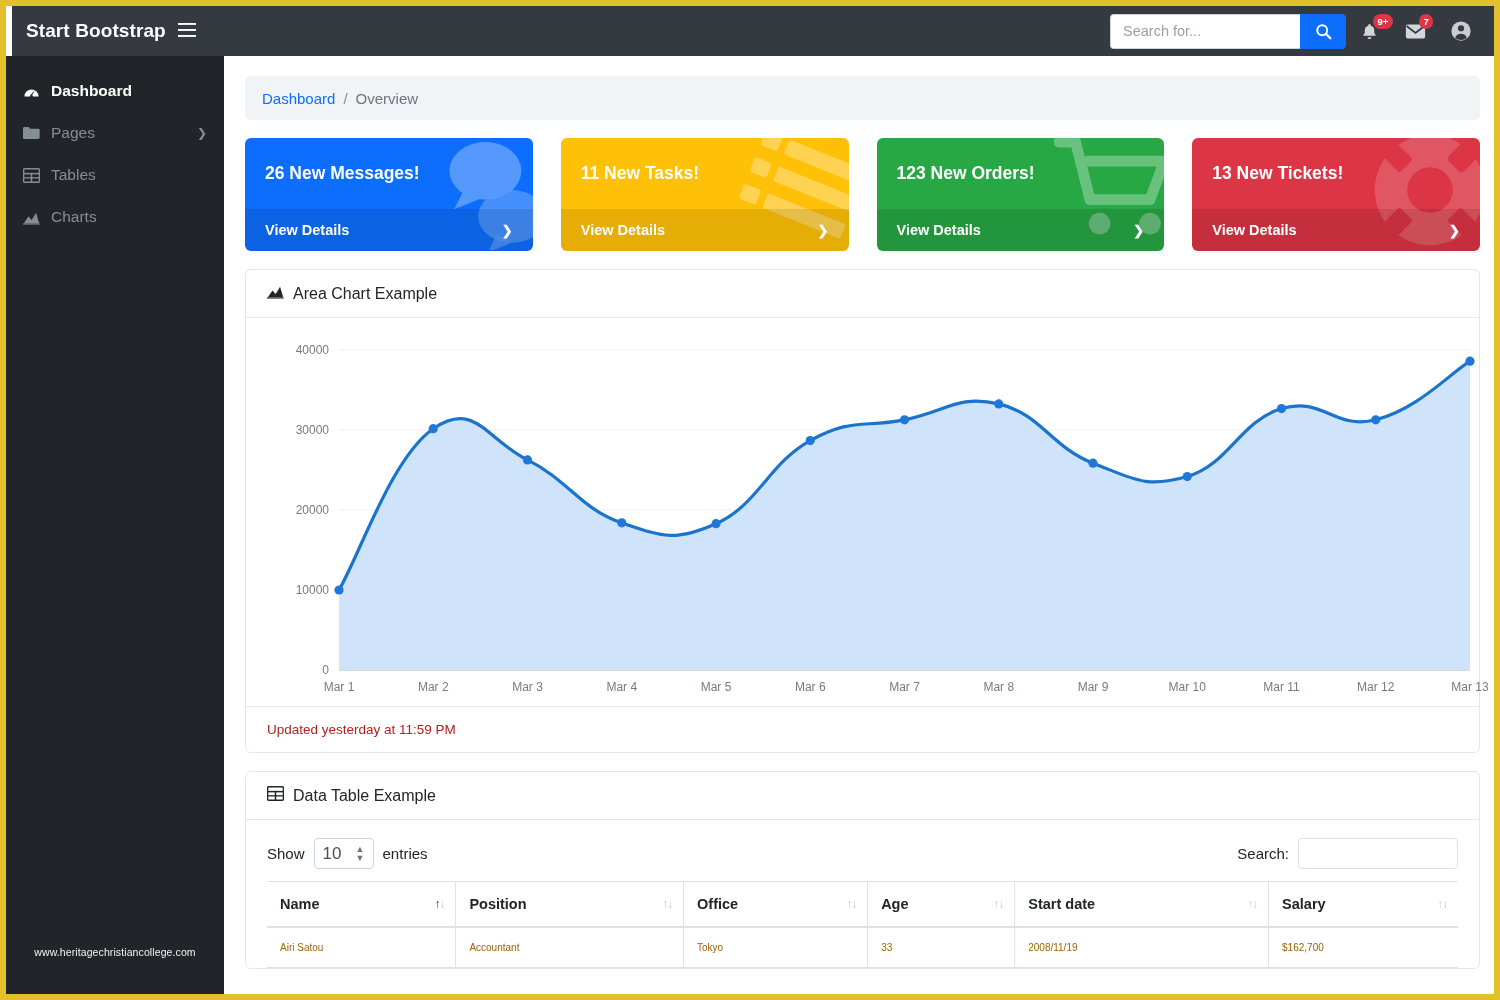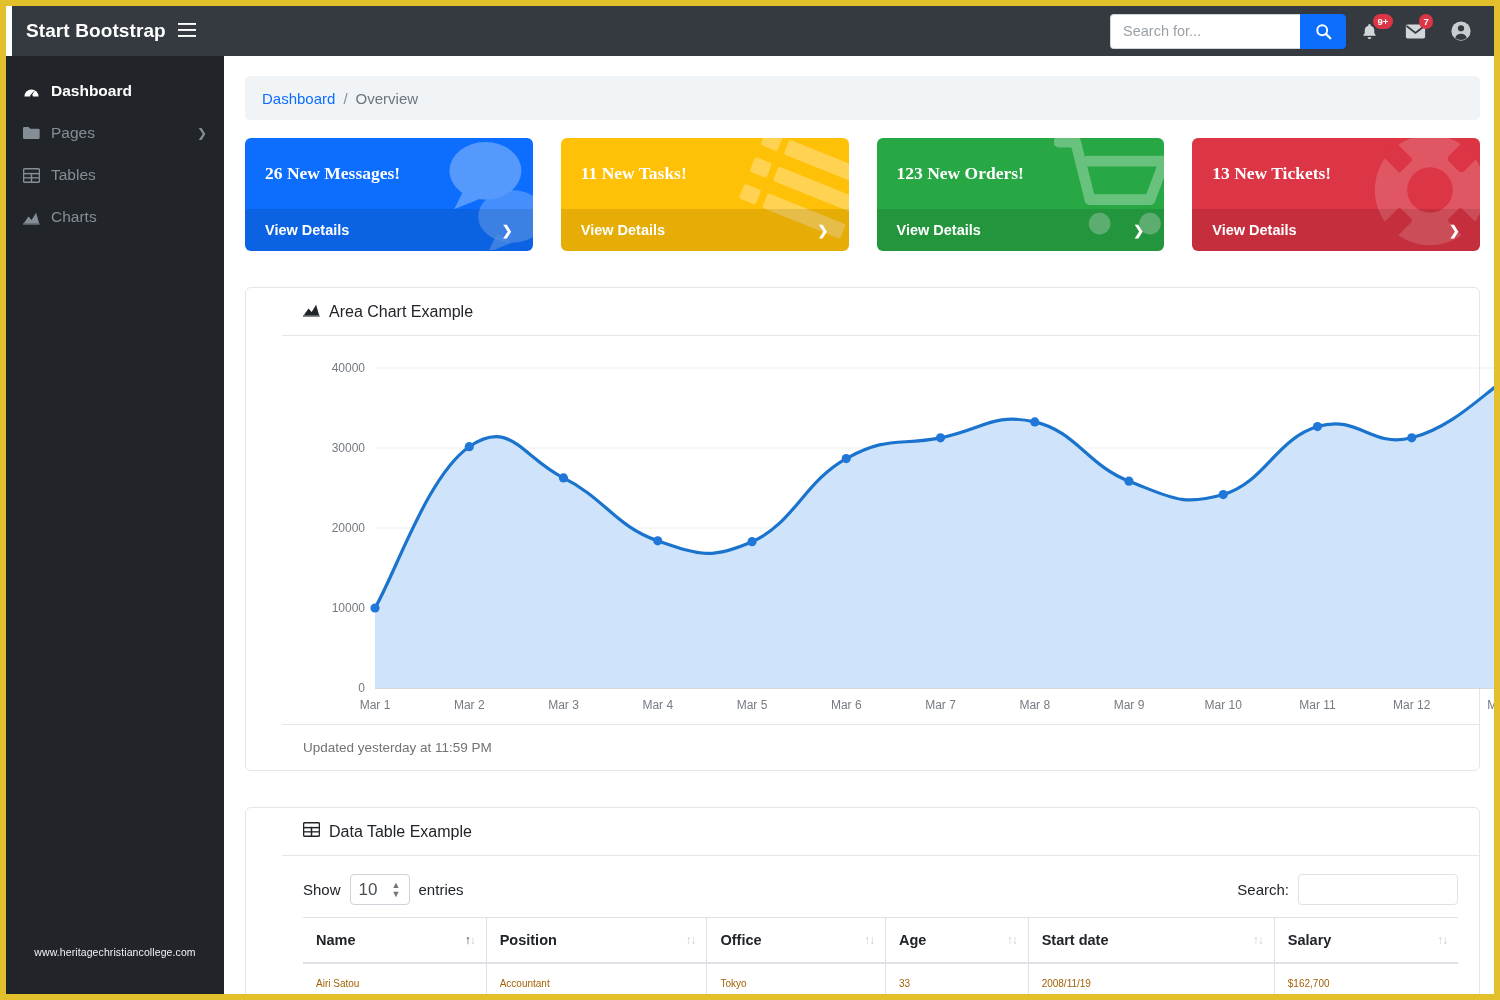--- a/index.html
+++ b/index.html
@@ -139,60 +139,59 @@
     height: 113px;
     display: flex; flex-direction: column;
     cursor: pointer;
   }
   .stat-card .card-body {
     flex: 1 1 auto;
     display: flex; align-items: center;
     padding: 14px 20px;
     color: #fff;
     font-size: 17.5px; font-weight: 700;
-    position: relative; z-index: 2; font-family: Liberation Serif, serif;
+    position: relative; z-index: 2;
   }
   .stat-card .card-footer {
     height: 42px;
     background: rgba(0,0,0,.10);
     display: flex; align-items: center; justify-content: space-between;
     padding: 0 20px;
     color: #ffffff;
     font-size: 14.5px; font-weight: 700;
     position: relative; z-index: 2;
   }
   .stat-card .deco {
     position: absolute; top: -8px; right: -10px;
     width: 120px; height: 120px;
     opacity: .30;
     z-index: 1;
     pointer-events: none;
   }
   .chev { font-size: 13px; font-weight: 700; }
   
   .panel {
-    margin: 36px 14px 0 21px;
+    margin: 18px 14px 0 21px;
     border: 1px solid #e3e6ea;
     border-radius: 6px;
     background: #ffffff;
-    padding-left: 36px;
   }
   .panel-header {
     height: 48px;
     display: flex; align-items: center; gap: 9px;
     padding: 0 21px;
     border-bottom: 1px solid #e3e6ea;
     font-size: 16px; color: #212529;
   }
   .panel-footer {
     height: 46px;
     display: flex; align-items: center;
     padding: 0 21px;
     border-top: 1px solid #e3e6ea;
-    font-size: 13.5px; color: #737373;
+    font-size: 13.5px; color: #b91c1c;
   }
   
   #chart-body { padding: 20px 18px 6px 18px; height: 388px; position: relative; }
   #chart-svg { display: block; }
   .ytick, .xtick { font-size: 12px; fill: #747b82; font-family: "Liberation Sans", sans-serif; }
   .ytick { text-anchor: end; }
   .xtick { text-anchor: middle; }
   
   #table-controls {
     display: flex; align-items: center; justify-content: space-between;

